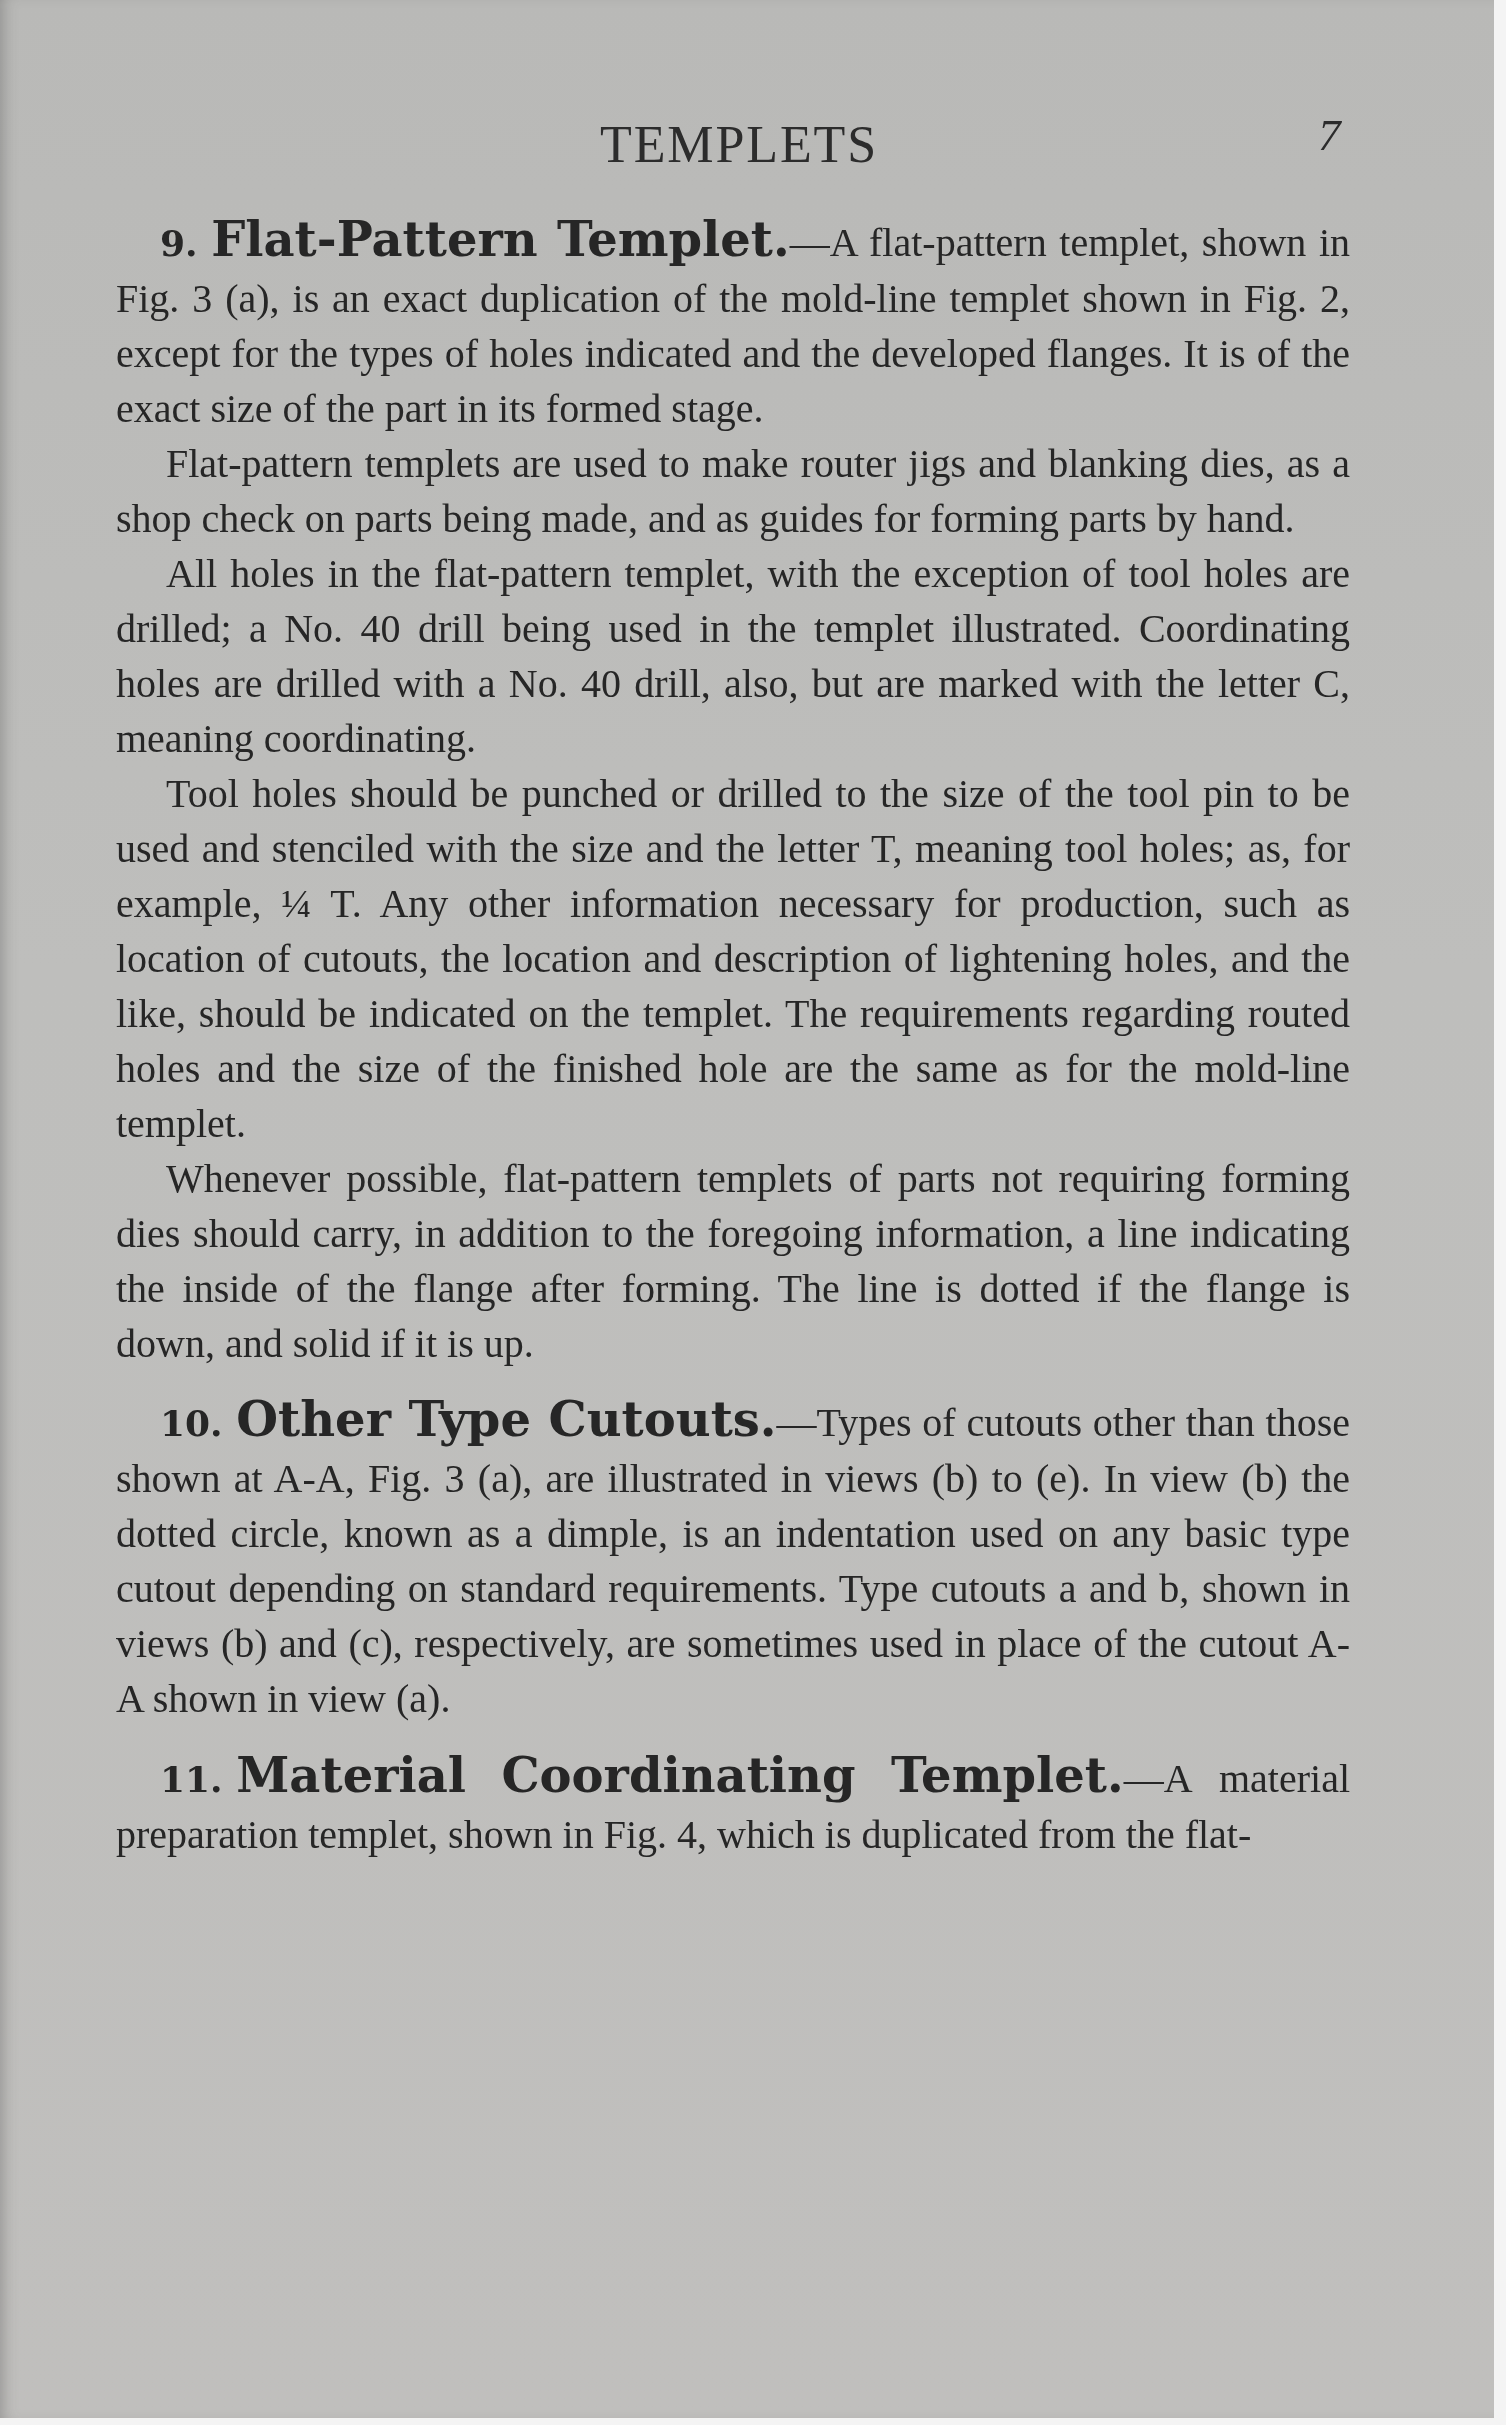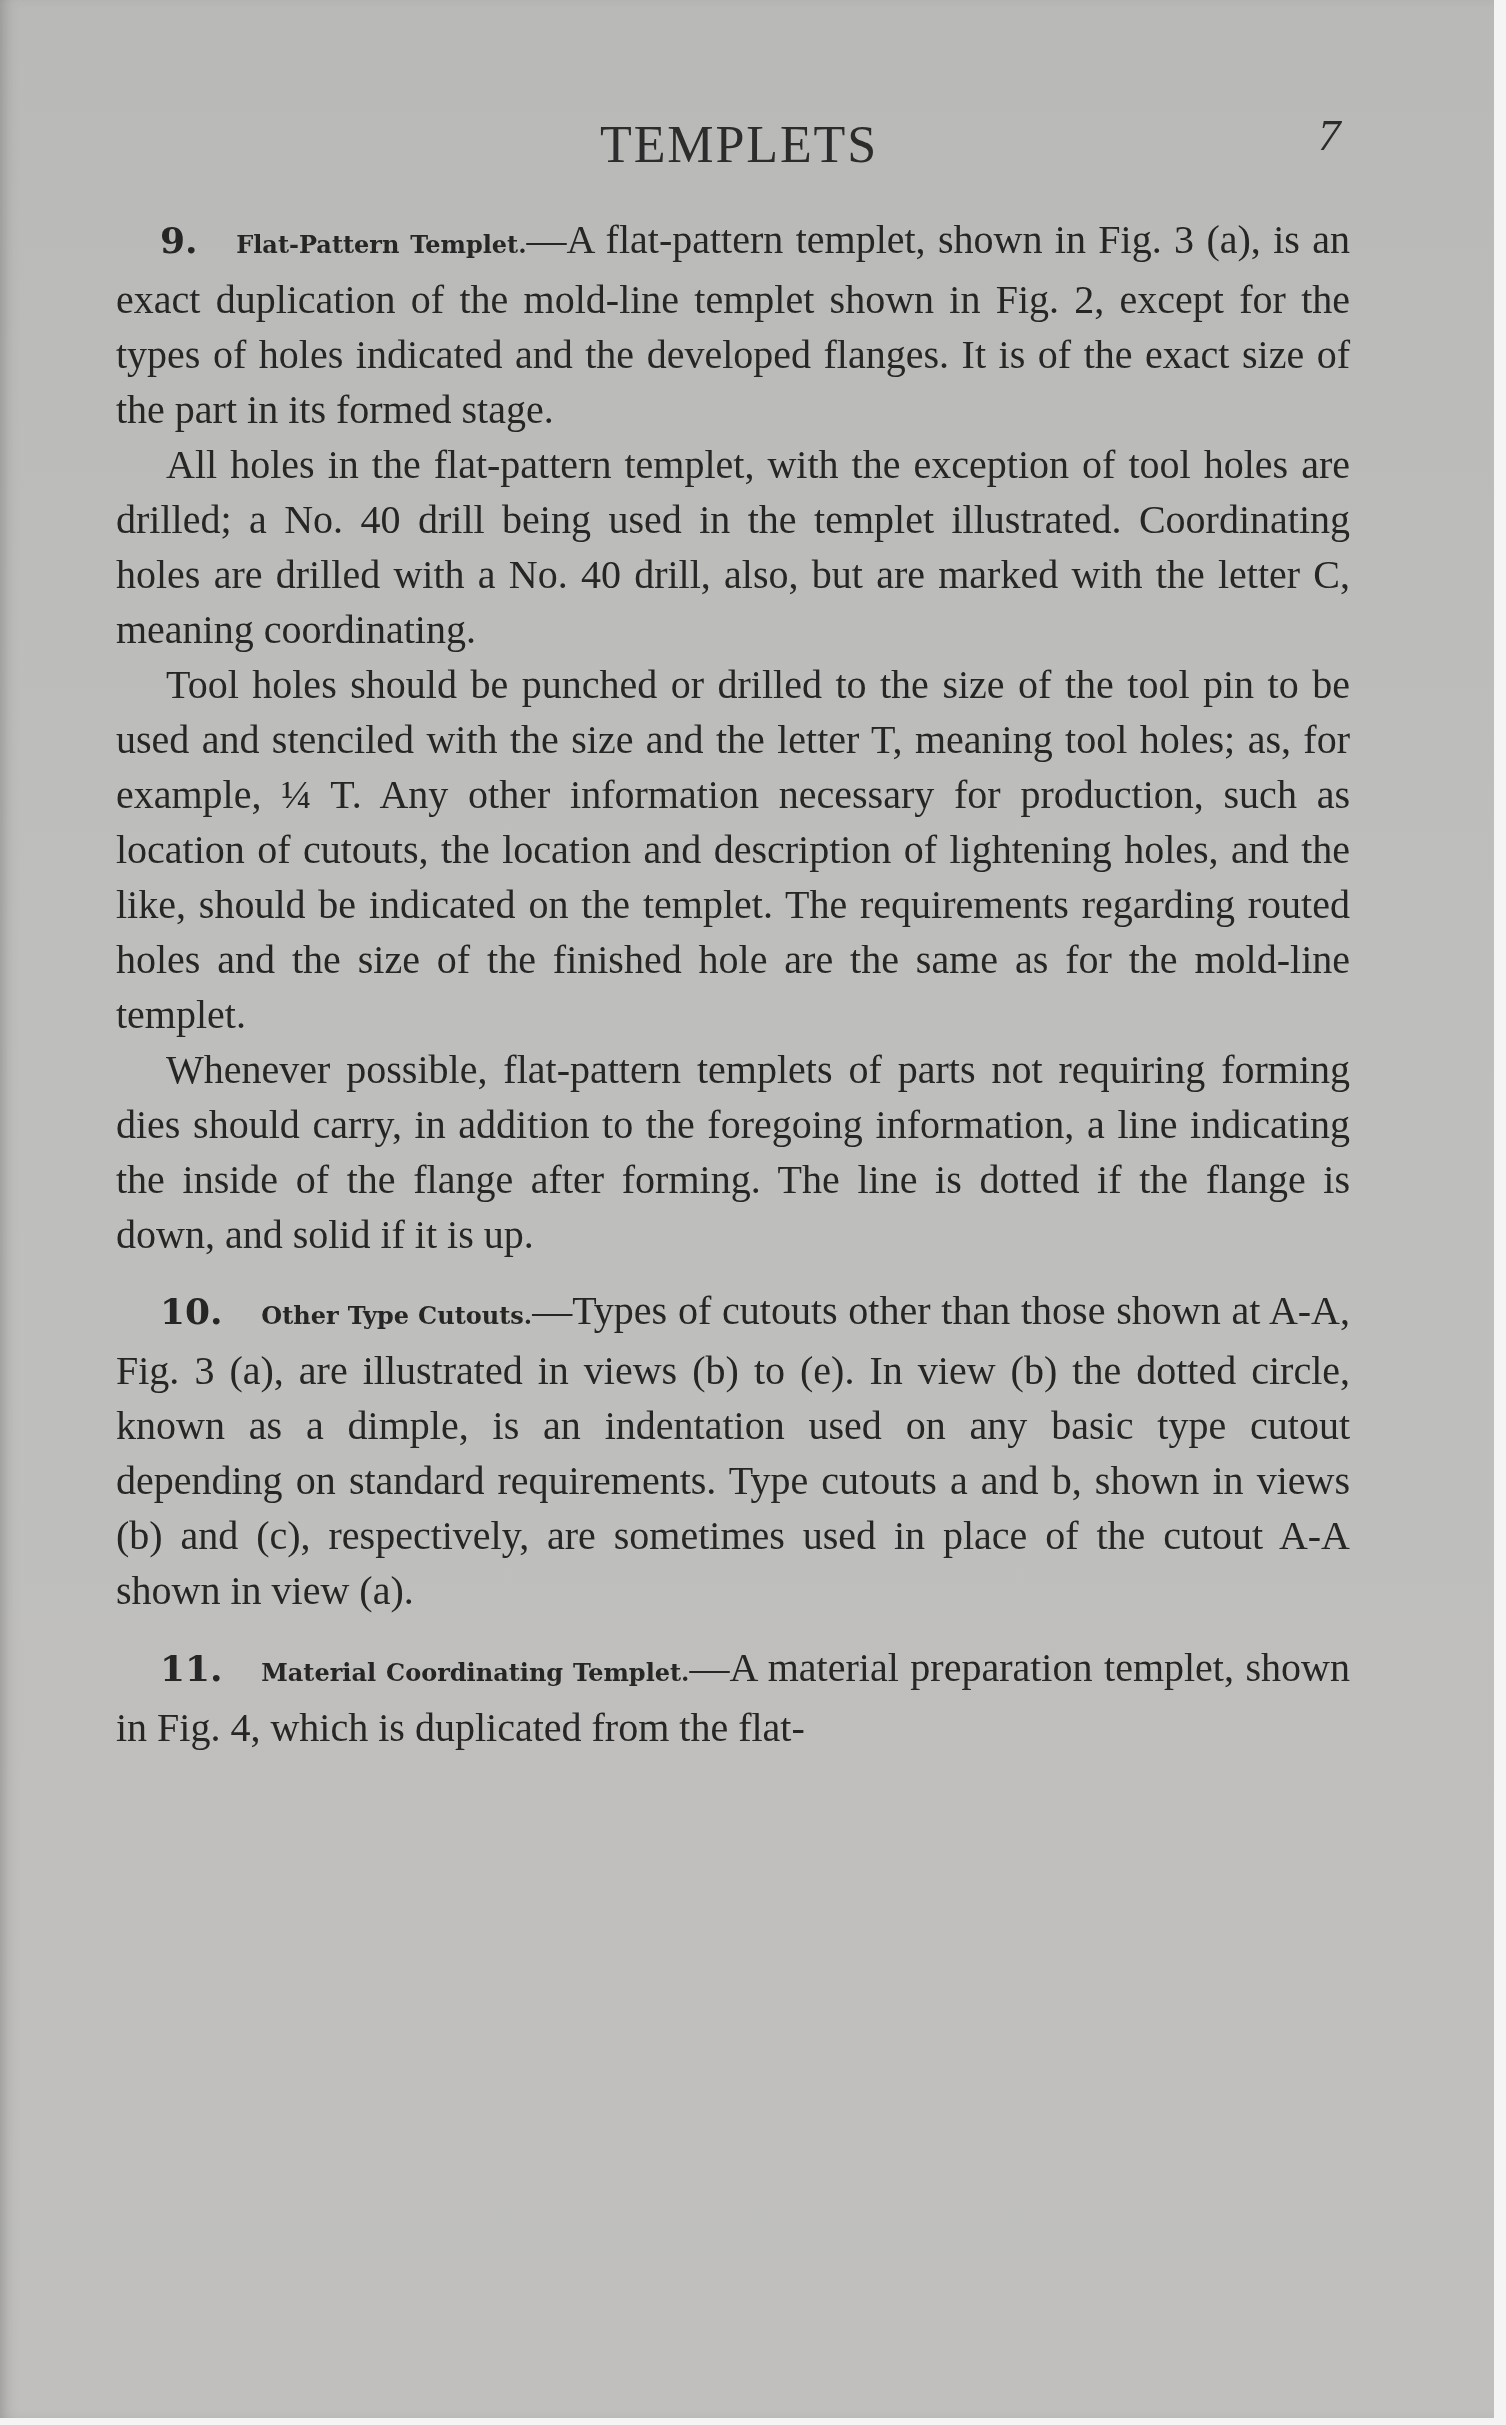--- a/index.html
+++ b/index.html
@@ -28,35 +28,36 @@
   }
   .body {
     position: absolute; left: 116px; top: 212px; width: 1234px;
     color: #262626;
     font-size: 40px; line-height: 55px;
     text-align: justify;
   }
   .para { margin: 0; text-indent: 50px; }
   .para.section { margin-top: 21.3px; text-indent: 44px; }
   .para.first { margin-top: 0; }
-  .heading { font-weight: bold; font-family: "DejaVu Serif", "Liberation Serif", serif; font-size: 24px; margin-left: 25px; }
+  .heading { font-weight: bold; font-family: "DejaVu Serif", "Liberation Serif", serif; font-size: 48px; }
   .num { font-weight: bold; font-family: "DejaVu Serif", serif; font-size: 36px; margin-right: 13.6px; }
 </style>
 </head>
 <body>
 
 <div class="page">
   <div class="header">
     <span class="running-title">TEMPLETS</span>
     <span class="page-number">7</span>
   </div>
 
   <div class="body">
 
     <p class="para first section"><span class="num">9.</span><span class="heading">Flat-Pattern Templet.</span><span>—A flat-pattern templet, shown in Fig. 3 (a), is an exact duplication of the mold-line templet shown in Fig. 2, except for the types of holes indicated and the developed flanges. It is of the exact size of the part in its formed stage.</span></p>
+    <p class="para">Flat-pattern templets are used to make router jigs and blanking dies, as a shop check on parts being made, and as guides for forming parts by hand.</p>
     <p class="para">All holes in the flat-pattern templet, with the exception of tool holes are drilled; a No. 40 drill being used in the templet illustrated. Coordinating holes are drilled with a No. 40 drill, also, but are marked with the letter C, meaning coordinating.</p>
     <p class="para">Tool holes should be punched or drilled to the size of the tool pin to be used and stenciled with the size and the letter T, meaning tool holes; as, for example, ¼ T. Any other information necessary for production, such as location of cutouts, the location and description of lightening holes, and the like, should be indicated on the templet. The requirements regarding routed holes and the size of the finished hole are the same as for the mold-line templet.</p>
     <p class="para">Whenever possible, flat-pattern templets of parts not requiring forming dies should carry, in addition to the foregoing information, a line indicating the inside of the flange after forming. The line is dotted if the flange is down, and solid if it is up.</p>
 
     <p class="para section"><span class="num">10.</span><span class="heading">Other Type Cutouts.</span><span>—Types of cutouts other than those shown at A-A, Fig. 3 (a), are illustrated in views (b) to (e). In view (b) the dotted circle, known as a dimple, is an indentation used on any basic type cutout depending on standard requirements. Type cutouts a and b, shown in views (b) and (c), respectively, are sometimes used in place of the cutout A-A shown in view (a).</span></p>
 
     <p class="para section"><span class="num">11.</span><span class="heading">Material Coordinating Templet.</span><span>—A material preparation templet, shown in Fig. 4, which is duplicated from the flat-</span></p>
   </div>
 </div>
 

